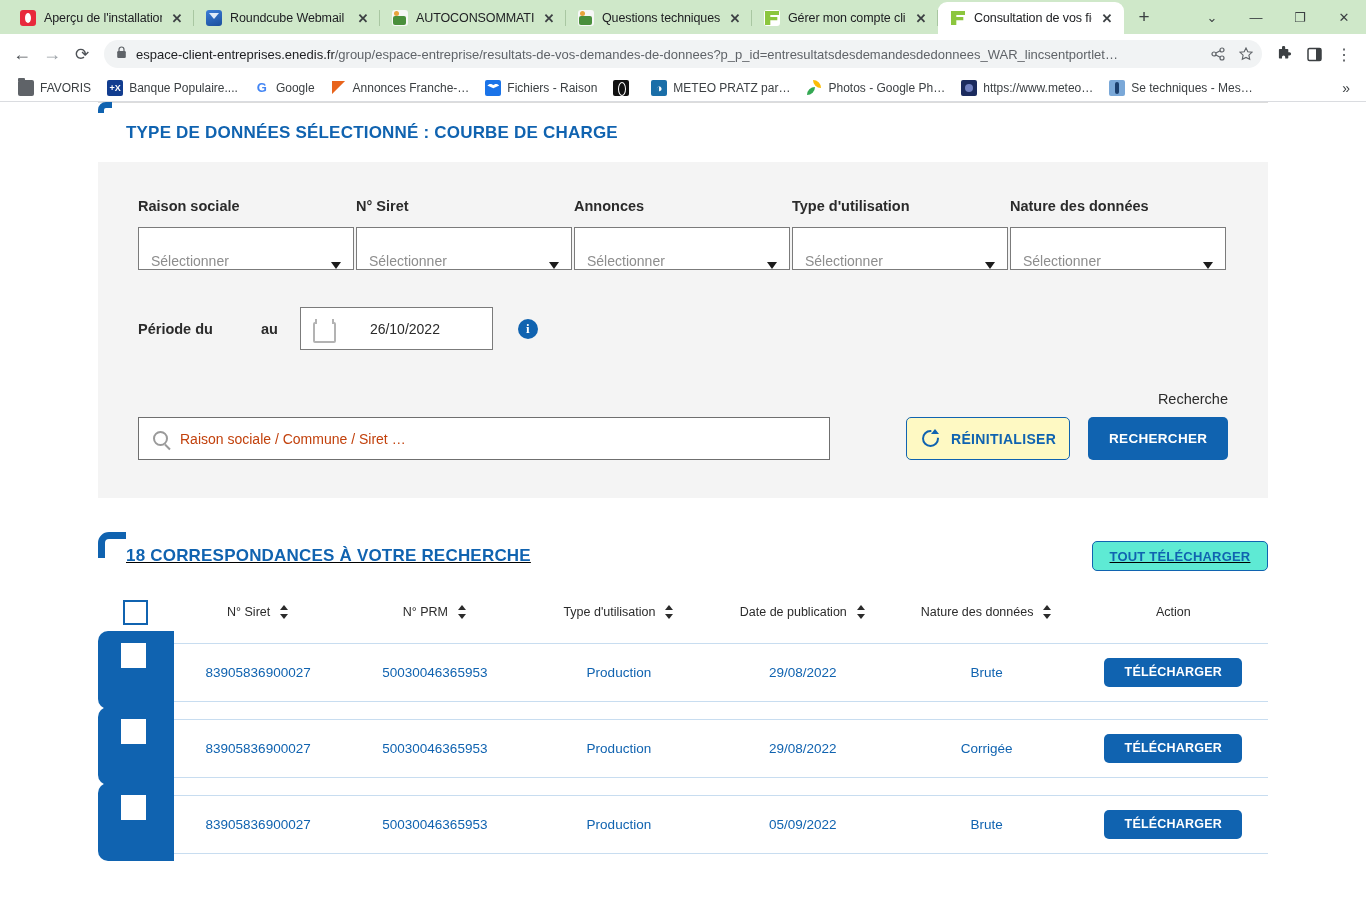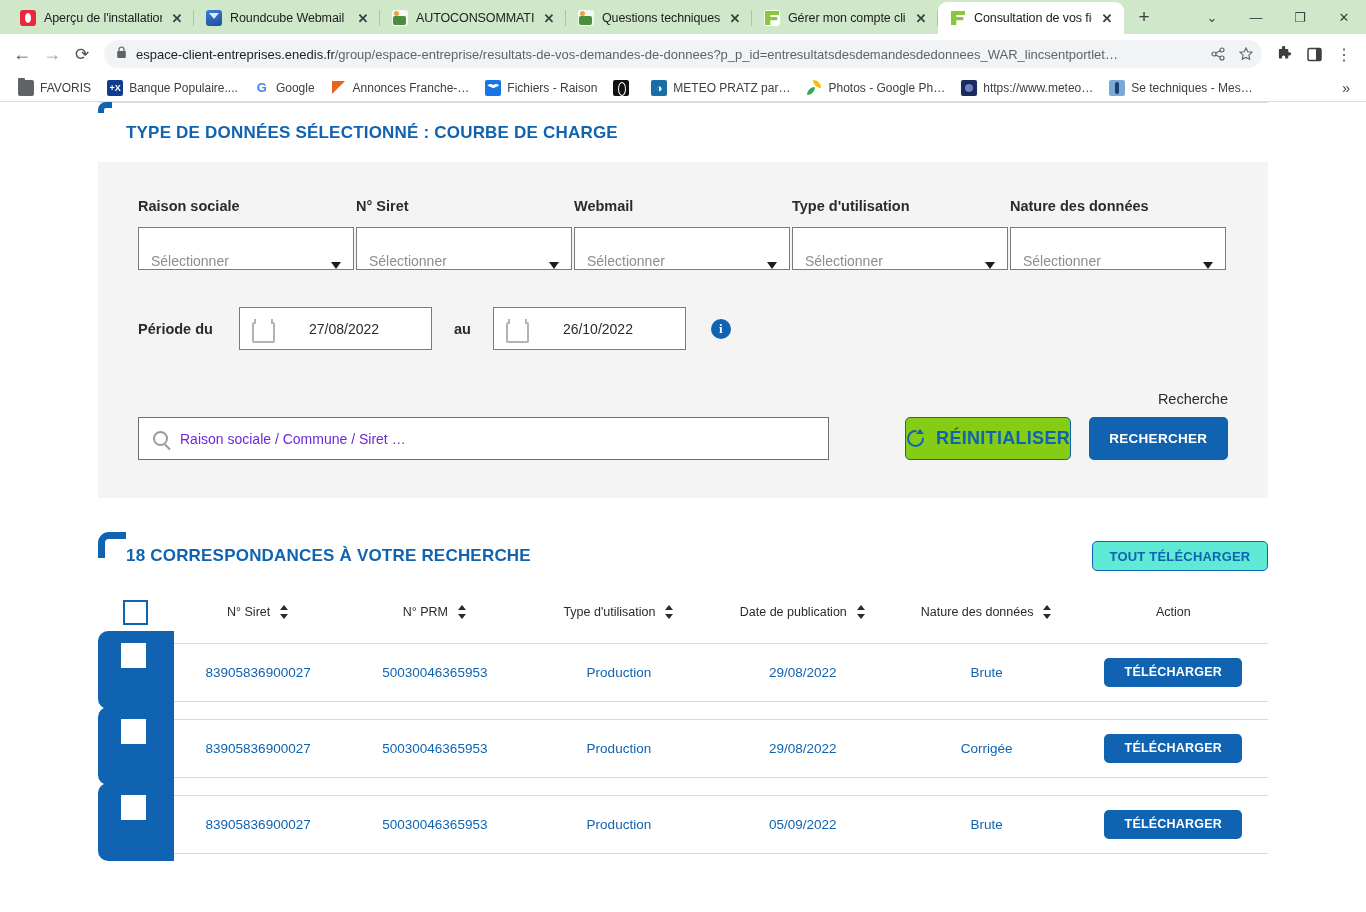--- a/index.html
+++ b/index.html
@@ -230,27 +230,27 @@
   .search-row { display:flex; align-items:center; margin-top: 10px; }
   .search-box {
     width: 698px; height: 43px; background:#fff; border:1px solid #6f6f6f;
     display:flex; align-items:center; padding: 0 14px; gap: 12px;
   }
   .mag {
     width:15px;height:15px;border:2px solid #9a9a9a;border-radius:50%;
     position:relative; flex:0 0 15px;
   }
   .mag::after{content:"";position:absolute;right:-5px;bottom:-4px;width:7px;height:2px;background:#9a9a9a;transform:rotate(45deg);}
-  .search-box .sph { font-size:14px;color:#6d28d9; }
+  .search-box .sph { font-size:14px;color:#c2410c; }
 
   .btn-reset {
     margin-left: 76px;
-    width: 166px; height: 43px; background:#84cc16; border:1px solid #1063b0;
+    width: 166px; height: 43px; background:#fef9c3; border:1px solid #1063b0;
     border-radius: 5px; display:flex; align-items:center; justify-content:center;
-    gap: 12px; color:#1063b0; font-size:18px; font-weight:700; letter-spacing:.3px;
+    gap: 12px; color:#1063b0; font-size:14px; font-weight:700; letter-spacing:.3px;
   }
   .refresh-ico { width:19px;height:19px; position:relative; flex:0 0 19px;}
   .refresh-ico::before{
     content:""; position:absolute; left:2px; top:1px; width:13px;height:13px;
     border:2px solid #1063b0; border-radius:50%;
     clip-path: polygon(0 0, 55% 0, 55% 45%, 100% 45%, 100% 100%, 0 100%);
   }
   .refresh-ico::after{
     content:""; position:absolute; right:0px; top:0px;
     border-left:4px solid transparent;border-right:4px solid transparent;
@@ -270,20 +270,21 @@
     width: 28px; height: 26px; overflow:hidden;
   }
   .res-corner i {
     display:block; width: 40px; height: 40px;
     border: 7px solid #1063b0; border-radius: 11px;
     position:absolute; left:0; top:0;
   }
   .res-head {
     display:flex; align-items:center; padding-left: 28px;
     height: 40px;
+    text-decoration: underline;
   }
   .res-title {
     font-size: 17px; font-weight:700; color:#1063b0; letter-spacing:.2px;
   }
   .btn-dlall {
     margin-left:auto; width:176px;height:30px;
     border:1px solid #1063b0;border-radius:5px;background:#5eead4;
     color:#1063b0;font-size:13px;font-weight:700;letter-spacing:.2px;
     display:flex;align-items:center;justify-content:center;
   }
@@ -495,21 +496,21 @@
           </div>
         </div>
         <div class="filter-col">
           <div class="flabel">N° Siret</div>
           <div class="select">
             <span class="ph">Sélectionner</span>
             <span class="caret"></span>
           </div>
         </div>
         <div class="filter-col">
-          <div class="flabel">Webmail</div>
+          <div class="flabel">Annonces</div>
           <div class="select">
             <span class="ph">Sélectionner</span>
             <span class="caret"></span>
           </div>
         </div>
         <div class="filter-col">
           <div class="flabel">Type d'utilisation</div>
           <div class="select">
             <span class="ph">Sélectionner</span>
             <span class="caret"></span>
@@ -519,27 +520,20 @@
           <div class="flabel">Nature des données</div>
           <div class="select">
             <span class="ph">Sélectionner</span>
             <span class="caret"></span>
           </div>
         </div>
       </div>
 
       <div class="period-row">
         <div class="period-label">Période du</div>
-        <div class="datebox">
-          <span class="cal-ico">
-              <u></u>
-              <s></s>
-            </span>
-          <span class="dval">27/08/2022</span>
-        </div>
         <div class="au-label">au</div>
         <div class="datebox">
           <span class="cal-ico">
               <u></u>
               <s></s>
             </span>
           <span class="dval">26/10/2022</span>
         </div>
         <div class="info-ico">i</div>
       </div>

